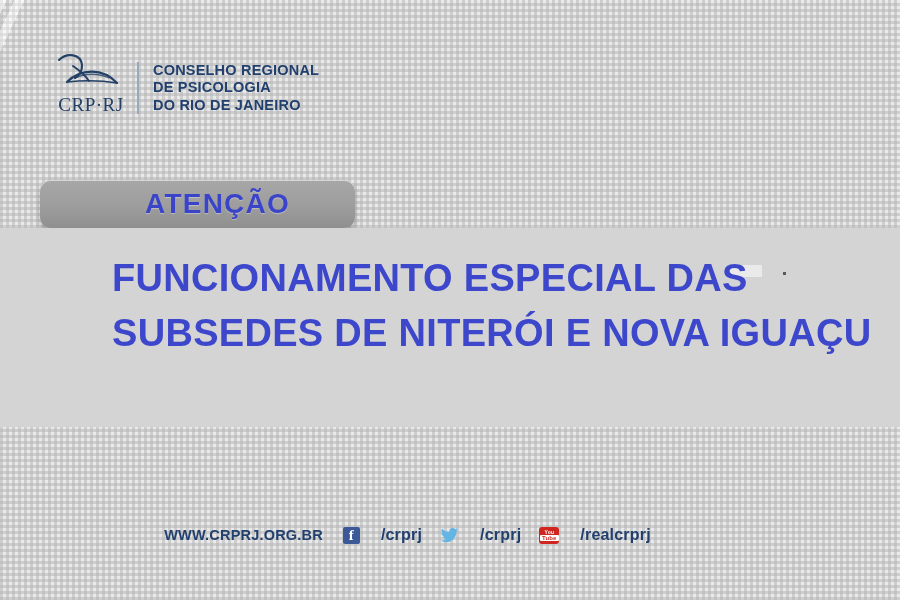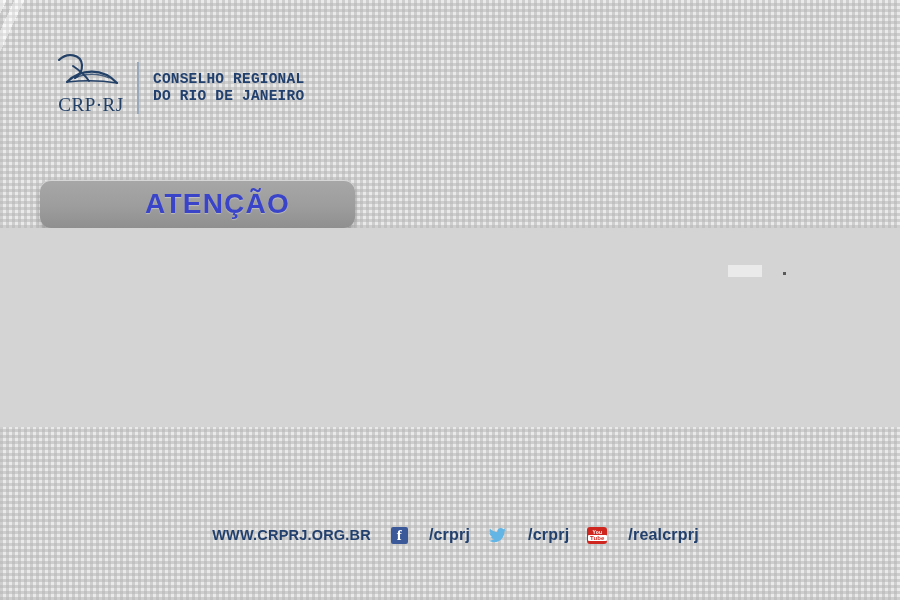--- a/index.html
+++ b/index.html
@@ -23,21 +23,21 @@
   .logo-mark{width:78px;height:72px;position:relative;margin-left:7px;}
   .logo-mark svg{display:block;}
   .crp-rj{
     position:absolute;left:2px;top:42px;width:76px;text-align:center;
     font-family:"Liberation Serif", serif;
     font-size:19px;letter-spacing:.5px;color:#234066;white-space:nowrap;
   }
   .logo-rule{width:2px;height:52px;background:#9aa8bb;margin:0 14px 0 8px;}
   .logo-text{
     color:#22406e;
-    font-family:Liberation Mono, monospace;
+    font-family:Liberation Sans, sans-serif;
     font-weight:bold;font-size:14.5px;line-height:17.5px;letter-spacing:.2px;
     text-transform:uppercase;
   }
   .logo-text div{white-space:nowrap;}
 
   
   .atencao-box{
     position:absolute;left:40px;top:180px;width:315px;height:48px;
     border-radius:11px;
     background:linear-gradient(180deg,#a7a7a7 0%,#9d9d9d 55%,#8f8f8f 100%);
@@ -65,21 +65,21 @@
   }
   .speck{position:absolute;width:3px;height:3px;background:#3a3a3a;left:783px;top:44px;opacity:.8;}
   .smudge{position:absolute;width:34px;height:12px;left:728px;top:37px;background:rgba(255,255,255,.5);}
 
   
   .footer{
     position:absolute;left:0;top:520px;width:824px;height:30px;
     display:flex;align-items:center;justify-content:center;gap:9px;
     color:#22406e;font-weight:bold;
     font-family:"Liberation Sans Narrow","Liberation Sans",sans-serif;
-    font-size:15px;letter-spacing:.2px;padding-left:48px;
+    font-size:15px;letter-spacing:.2px;
   }
   .f-url{margin-right:11px;font-size:14.5px;}
   .f-item{display:flex;align-items:center;gap:1px;margin-right:9px;}
   .f-handle{font-size:16px;margin-left:20px;}
   .ic-fb{
     width:17px;height:17px;border-radius:2px;background:#3b5998;
     color:#fff;font-family:"Liberation Serif",serif;font-weight:bold;font-size:15px;
     line-height:17px;text-align:center;
   }
   .ic-tw{width:19px;height:17px;display:block;}
@@ -102,31 +102,36 @@
         <path d="M22 14 C28 18 34 23 38 29" fill="none" stroke="#234066" stroke-width="2" stroke-linecap="round"></path>
         <path d="M16 30 C30 16 52 16 66 31" fill="none" stroke="#234066" stroke-width="2.1" stroke-linecap="round"></path>
         <path d="M16 30 C34 28 54 29 66 31" fill="none" stroke="#234066" stroke-width="1.7" stroke-linecap="round"></path>
         <path d="M24 26 C34 21 48 21 58 26" fill="none" stroke="#234066" stroke-width="1.3" stroke-linecap="round" opacity=".8"></path>
       </svg>
       <div class="crp-rj">CRP·RJ</div>
     </div>
     <div class="logo-rule"></div>
     <div class="logo-text">
       <div>CONSELHO REGIONAL</div>
+      <div>DE PSICOLOGIA</div>
       <div>DO RIO DE JANEIRO</div>
     </div>
   </div>
 
   <div class="atencao-box">
     <div class="atencao-text">ATENÇÃO</div>
   </div>
 
   <div class="band">
     <div class="smudge"></div>
     <div class="speck"></div>
+    <div class="headline">
+      <div>FUNCIONAMENTO ESPECIAL DAS</div>
+      <div>SUBSEDES DE NITERÓI E NOVA IGUAÇU</div>
+    </div>
   </div>
 
   <div class="footer">
     <span class="f-url">WWW.CRPRJ.ORG.BR</span>
 
     <span class="f-item">
       <span class="ic-fb">f</span>
       <span class="f-handle">/crprj</span>
     </span>
 

